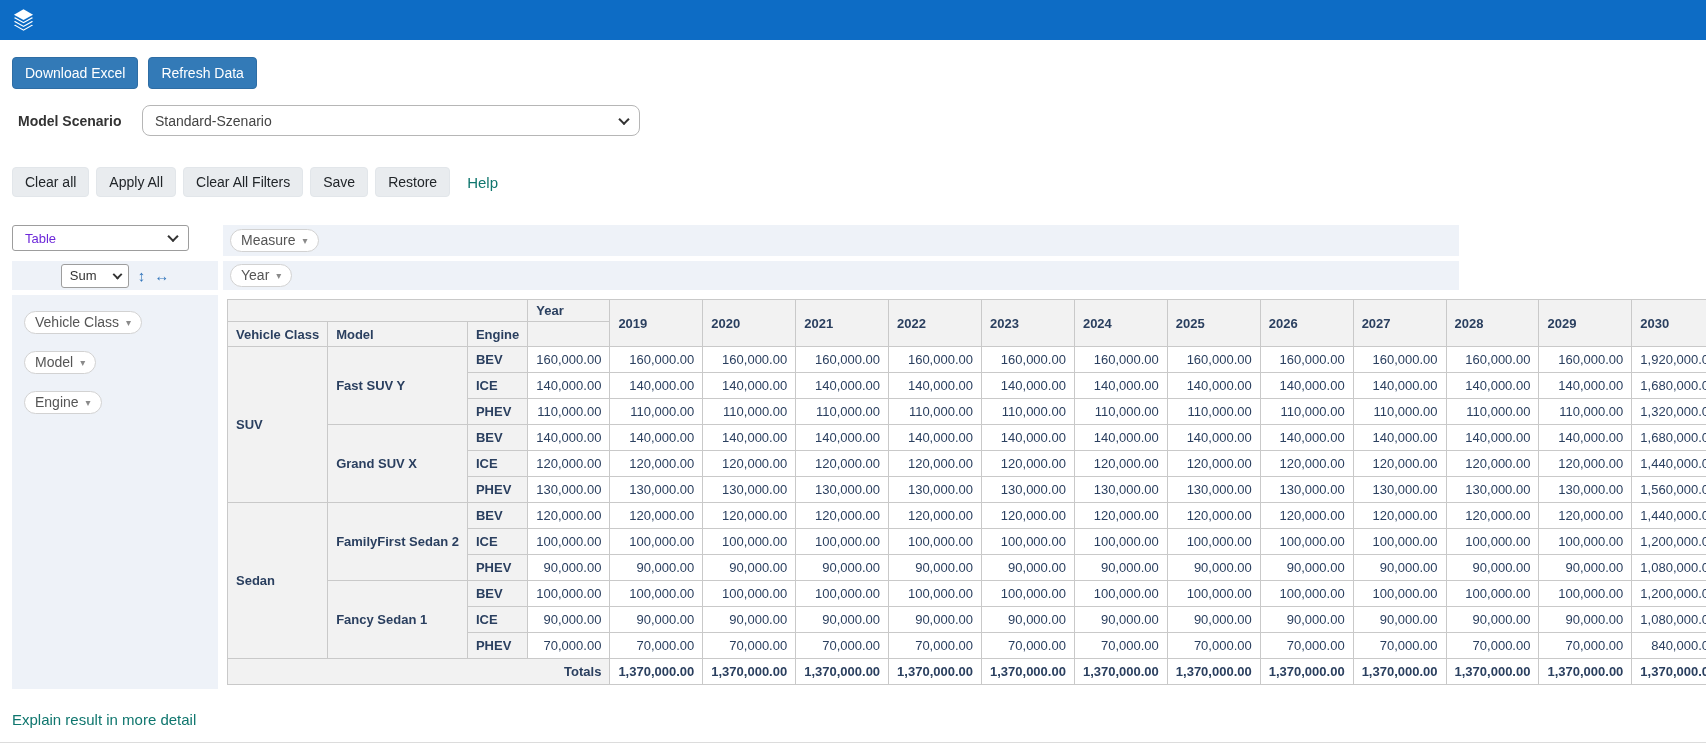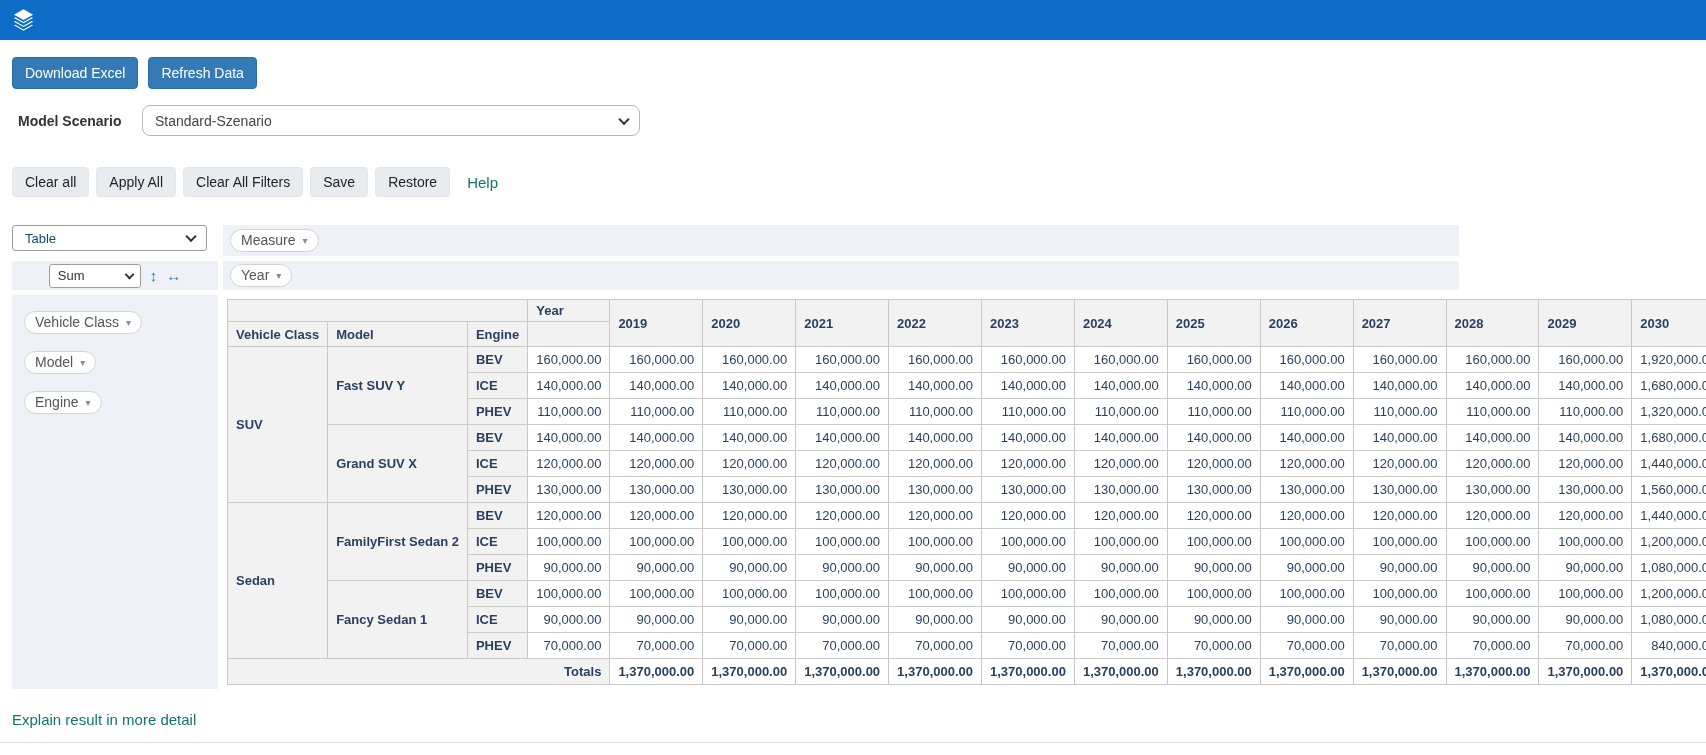--- a/index.html
+++ b/index.html
@@ -32,24 +32,24 @@
   .btn-gray { background:#e9ecef; border:1px solid #e2e6ea; color:#212529; font-size:14px;
               padding:6px 12px; border-radius:4px; cursor:pointer; font-family:Liberation Sans, sans-serif; }
   .link { color:#0f766e; font-size:15px; text-decoration:none; cursor:pointer; }
   .toolbar .link { margin-left:10px; }
 
   
   .pivot { margin:28px 0 0 12px; width:1447px; display:grid;
            grid-template-columns:206px 1236px; grid-template-rows:31px 29px auto; gap:5px; }
   .cell-light { background:#eef2f8; }
   .renderer-cell { display:flex; align-items:flex-start; }
-  .renderer-sel { width:195px; height:26px; border-color:#9d9d9d; border-radius:3px; font-size:13px; color:#0c4a6e; }
+  .renderer-sel { width:177px; height:26px; border-color:#9d9d9d; border-radius:3px; font-size:13px; color:#6d28d9; }
   .renderer-sel .chev { border-color:#333; }
   .vals-cell { display:flex; align-items:center; justify-content:center; gap:9px; }
-  .agg-sel { width:92px; height:24px; border-color:#9d9d9d; border-radius:3px; font-size:13px; color:#333; }
+  .agg-sel { width:68px; height:24px; border-color:#9d9d9d; border-radius:3px; font-size:13px; color:#333; }
   .agg-sel .val { padding:0 22px 0 8px; }
   .agg-sel .chev { right:7px; width:7px; height:7px; }
   .arrow { color:#3779bd; font-size:15px; cursor:pointer; line-height:1; }
   .attrbar { display:flex; align-items:center; padding-left:7px; }
   .vertlist { display:flex; flex-direction:column; align-items:flex-start; gap:17px; padding:16px 0 0 12px; }
   .pill { background:#fff; border:1px solid #d2d2d2; border-radius:12px; padding:2px 10px 3px 10px;
           font-size:14px; color:#555; display:inline-flex; align-items:center; gap:7px; cursor:pointer;
           white-space:nowrap; }
   .pill .tri { font-size:10px; color:#8a8a8a; }
   .output-cell { background:#fff; padding:4px; }

